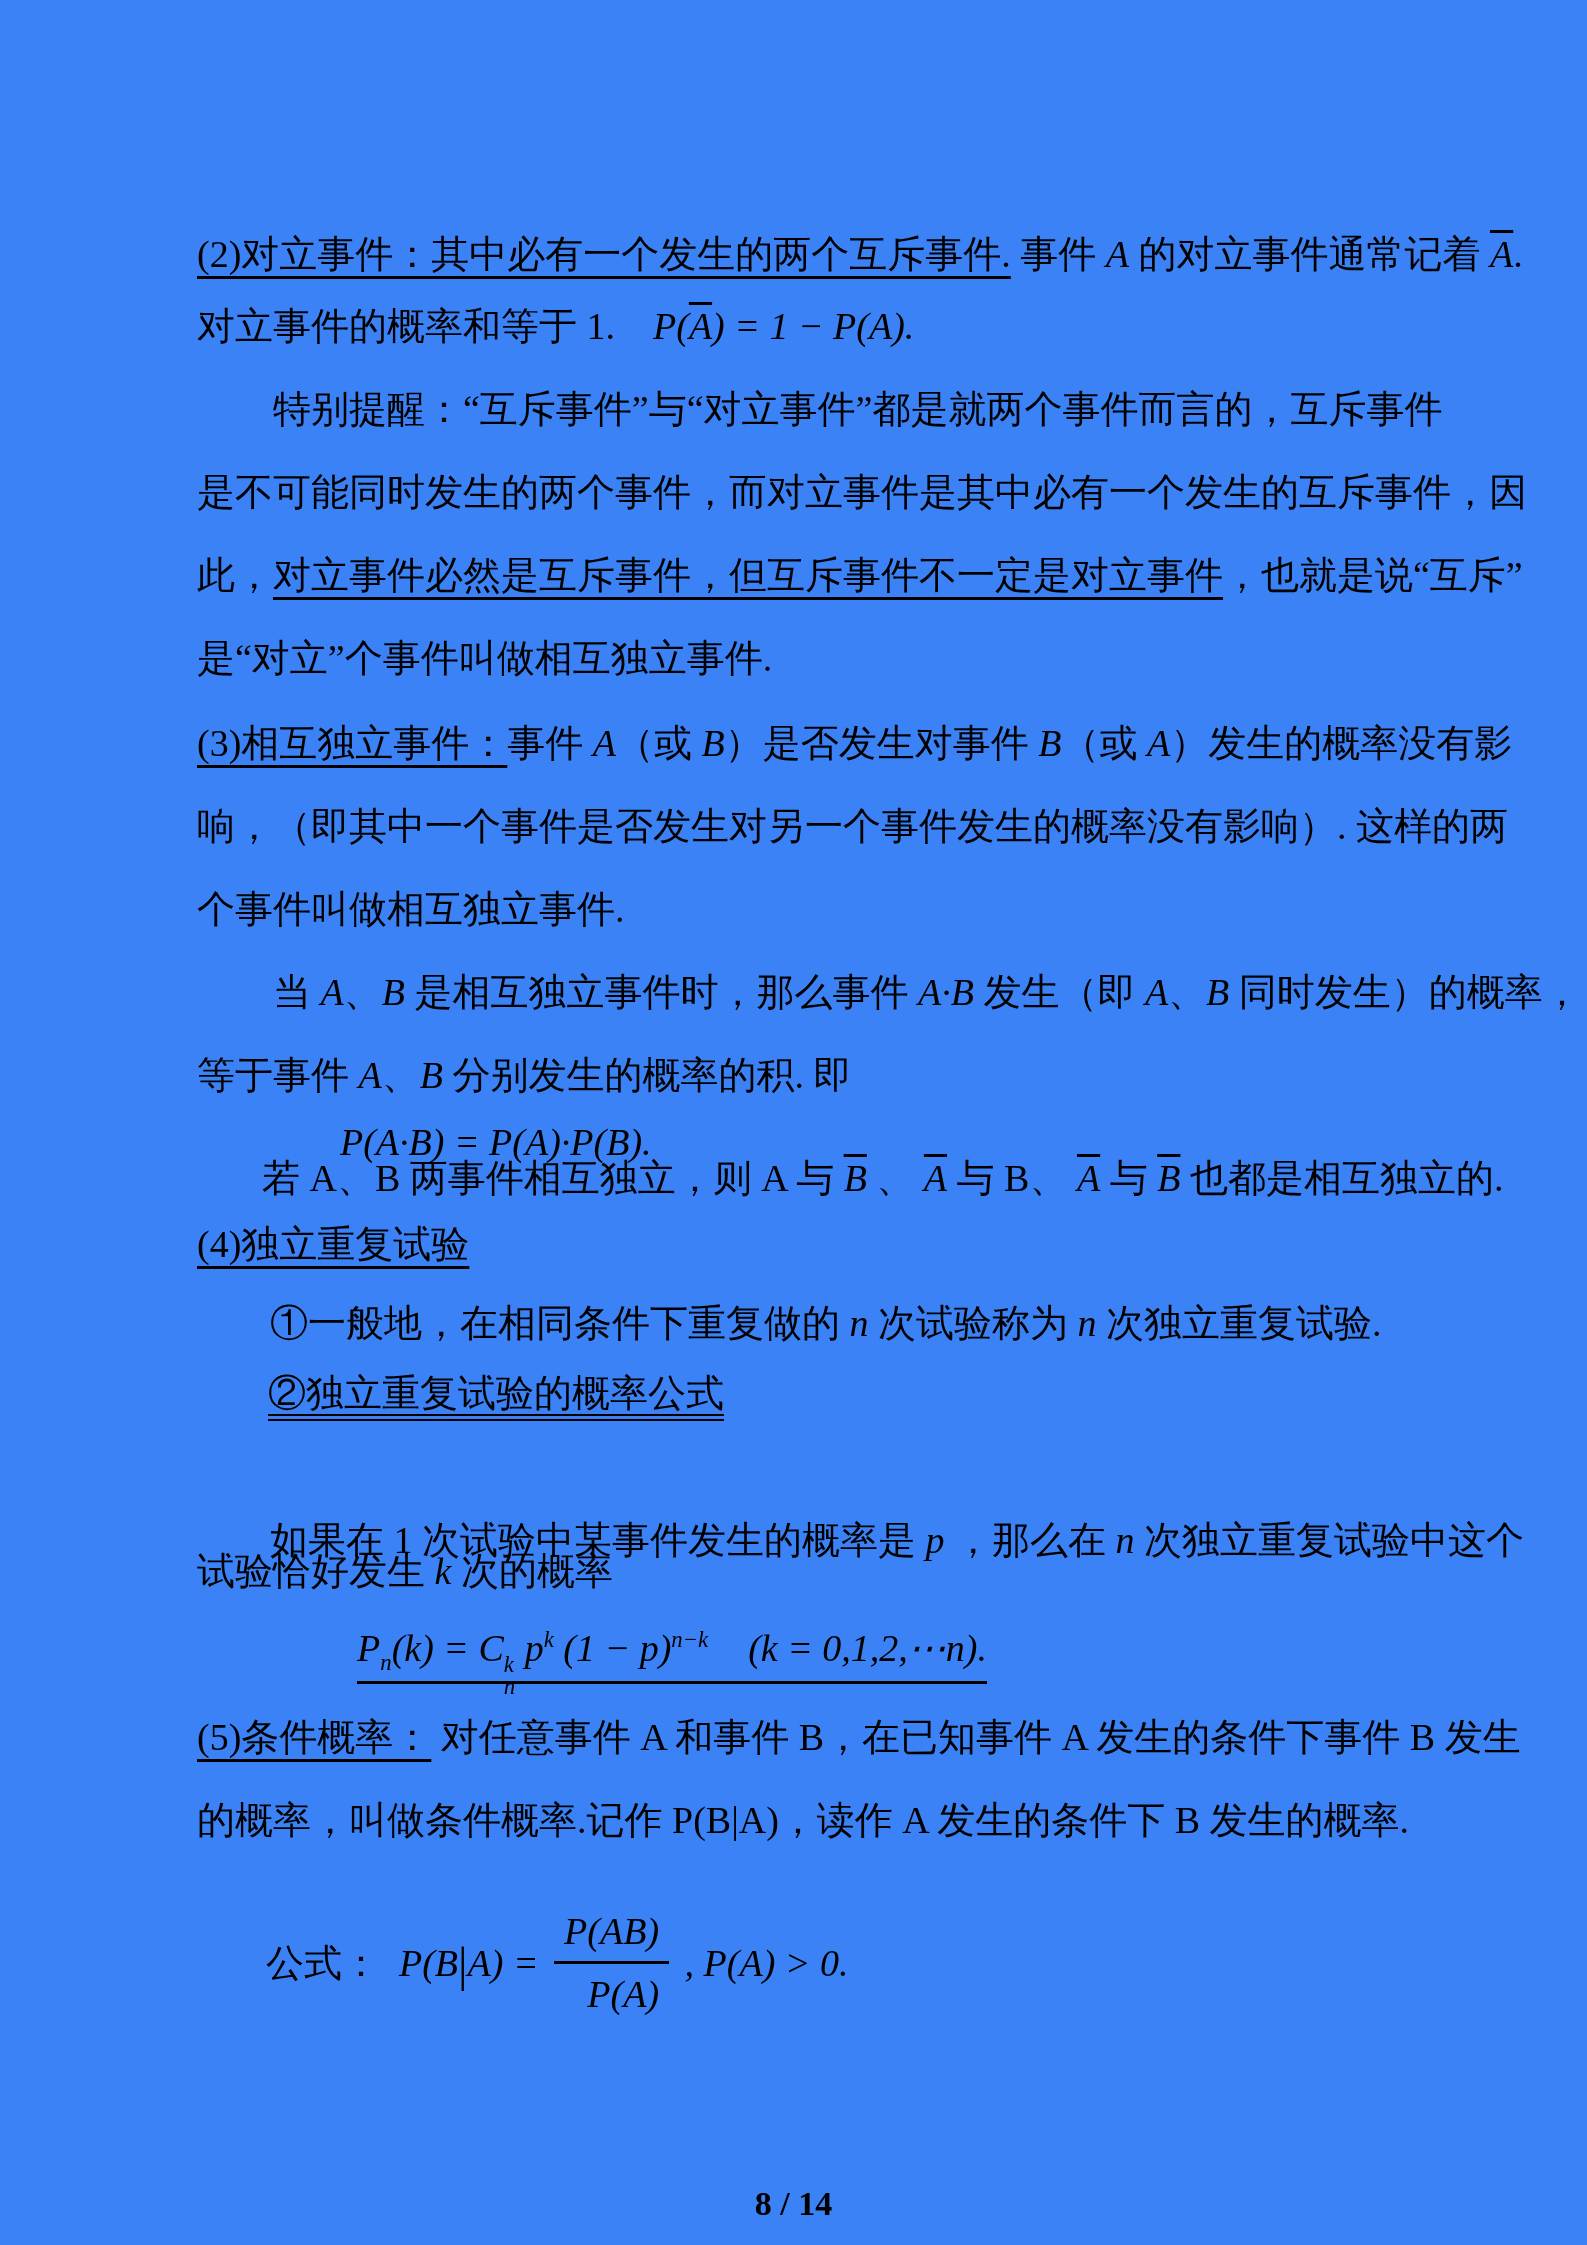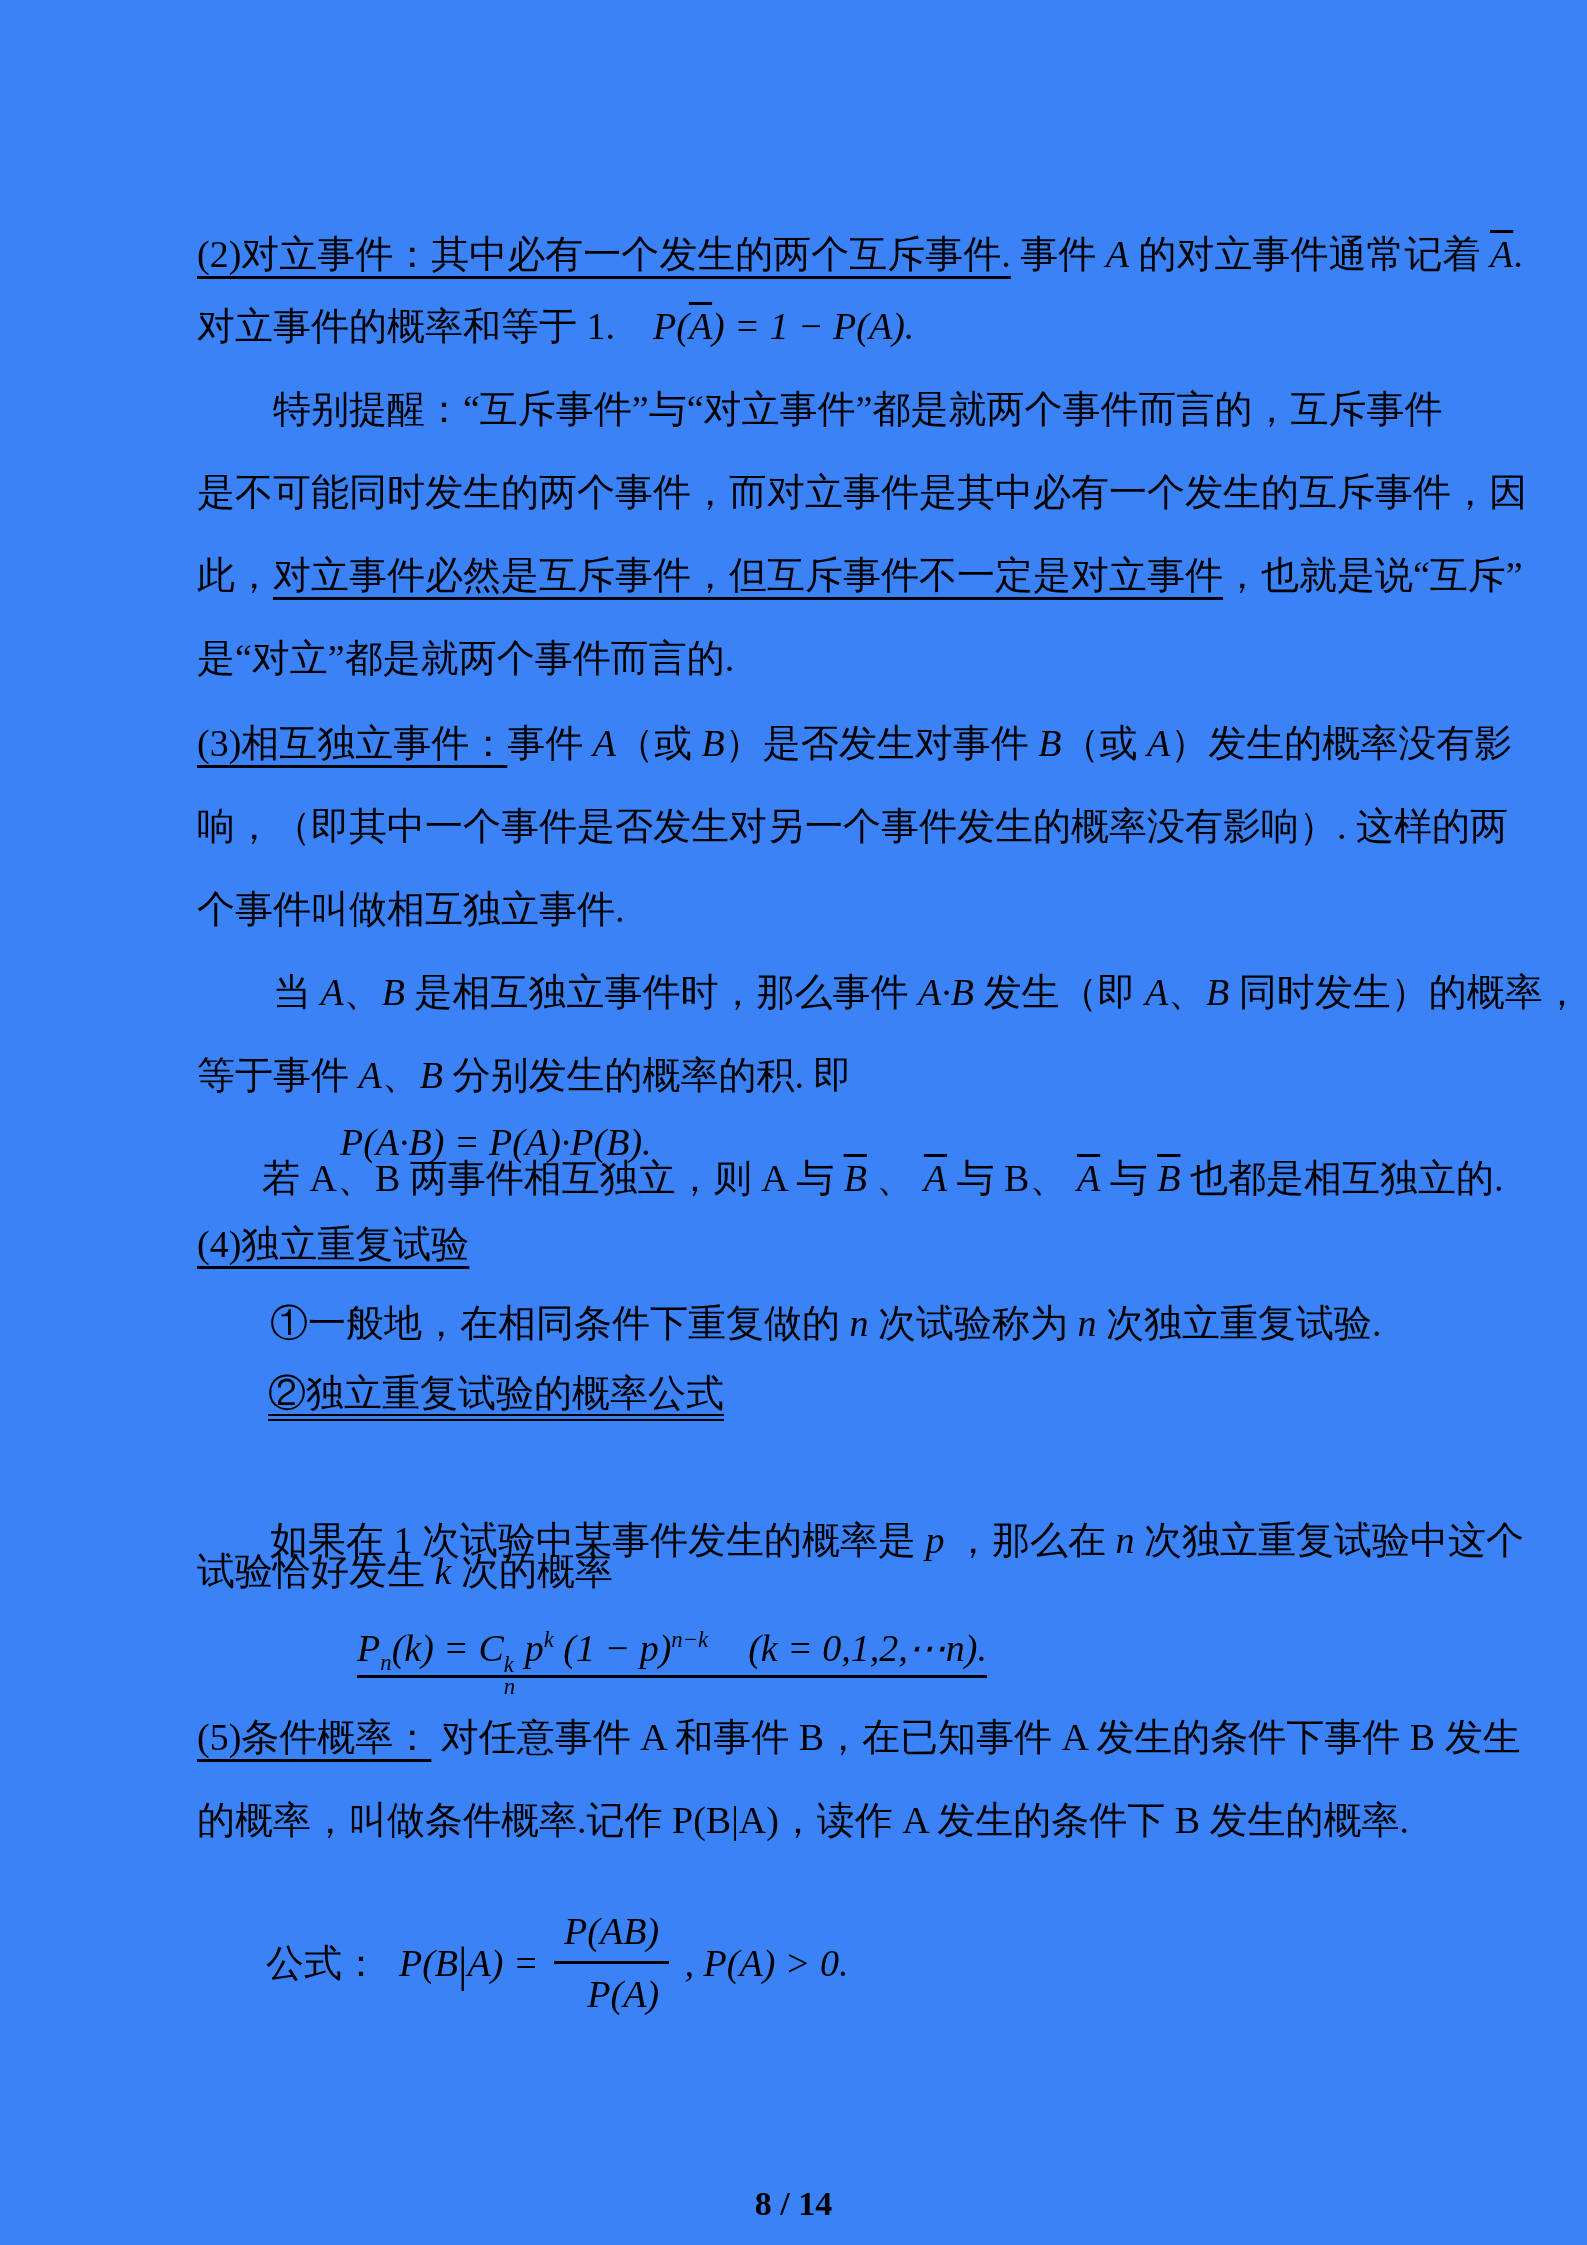--- a/index.html
+++ b/index.html
@@ -26,21 +26,21 @@
   .bar{text-decoration:overline;text-decoration-thickness:2.5px;}
   sub.m,sup.m{font-size:0.6em;font-style:italic;}
   .stack{
     display:inline-flex;
     flex-direction:column;
     vertical-align:-0.5em;
     font-size:0.6em;
     line-height:0.95;
     text-align:left;
   }
-  .f19{border-bottom:3px solid #000;padding-bottom:6px;}
+  .f19{border-bottom:3px solid #000;padding-bottom:12px;}
   .gap40{display:inline-block;width:40px;}
   .vcenter{display:flex;align-items:center;}
   .frac{
     display:inline-block;
     text-align:right;
     vertical-align:middle;
     margin:0 6px;
   }
   .frac .num{display:block;border-bottom:3px solid #000;padding:0 10px 4px 10px;}
   .frac .den{display:block;padding:4px 10px 0 10px;}
@@ -62,21 +62,21 @@
   <div class="line" style="left:197px;top:228px"><span class="u">(2)对立事件：其中必有一个发生的两个互斥事件.</span><span> 事件 </span><span class="m">A</span><span> 的对立事件通常记着 </span><span class="m bar">A</span><span>.</span></div>
 
   <div class="line" style="left:197px;top:300px"><span>对立事件的概率和等于 1.　</span><span class="m">P(</span><span class="m bar">A</span><span class="m">) = 1 − P(</span><span class="m">A</span><span class="m">).</span></div>
 
   <div class="line" style="left:273px;top:383px"><span class="b">特别提醒：</span><span>“互斥事件”与“对立事件”都是就两个事件而言的，互斥事件</span></div>
 
   <div class="line" style="left:197px;top:466px"><span>是不可能同时发生的两个事件，而对立事件是其中必有一个发生的互斥事件，因</span></div>
 
   <div class="line" style="left:197px;top:549px"><span>此，</span><span class="b u">对立事件必然是互斥事件，但互斥事件不一定是对立事件</span><span>，也就是说“互斥”</span></div>
 
-  <div class="line" style="left:197px;top:632px"><span>是“对立”都是就两个事件而言的.</span></div>
+  <div class="line" style="left:197px;top:632px"><span>是“对立”个事件叫做相互独立事件.</span></div>
 
   <div class="line" style="left:197px;top:717px"><span class="u">(3)相互独立事件：</span><span>事件 </span><span class="m">A</span><span>（或 </span><span class="m">B</span><span>）是否发生对事件 </span><span class="m">B</span><span>（或 </span><span class="m">A</span><span>）发生的概率没有影</span></div>
 
   <div class="line" style="left:197px;top:800px"><span>响，</span><span class="b">（即其中一个事件是否发生对另一个事件发生的概率没有影响）</span><span>. 这样的两</span></div>
 
   <div class="line" style="left:273px;top:966px"><span>当 </span><span class="m">A</span><span>、</span><span class="m">B</span><span> 是相互独立事件时，那么事件 </span><span class="m">A·B</span><span> 发生（即 </span><span class="m">A</span><span>、</span><span class="m">B</span><span> 同时发生）的概率，</span></div>
 
   <div class="line" style="left:197px;top:883px"><span>个事件叫做相互独立事件.</span></div>
 
   <div class="line" style="left:197px;top:1049px"><span>等于事件 </span><span class="m">A</span><span>、</span><span class="m">B</span><span> 分别发生的概率的积. 即</span></div>

